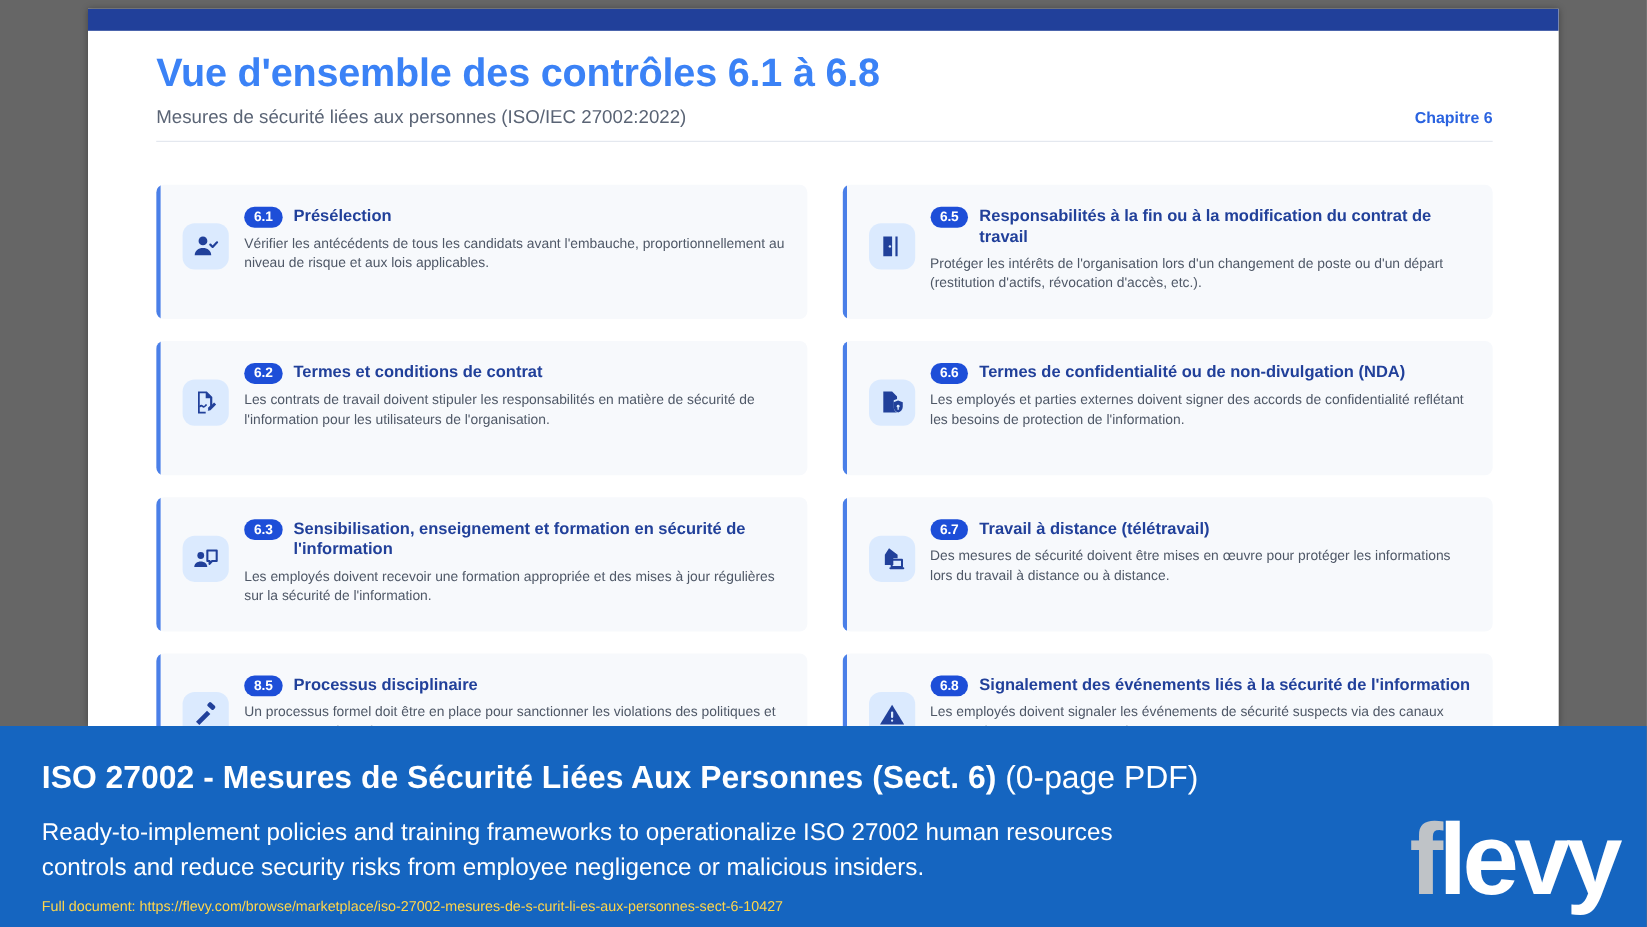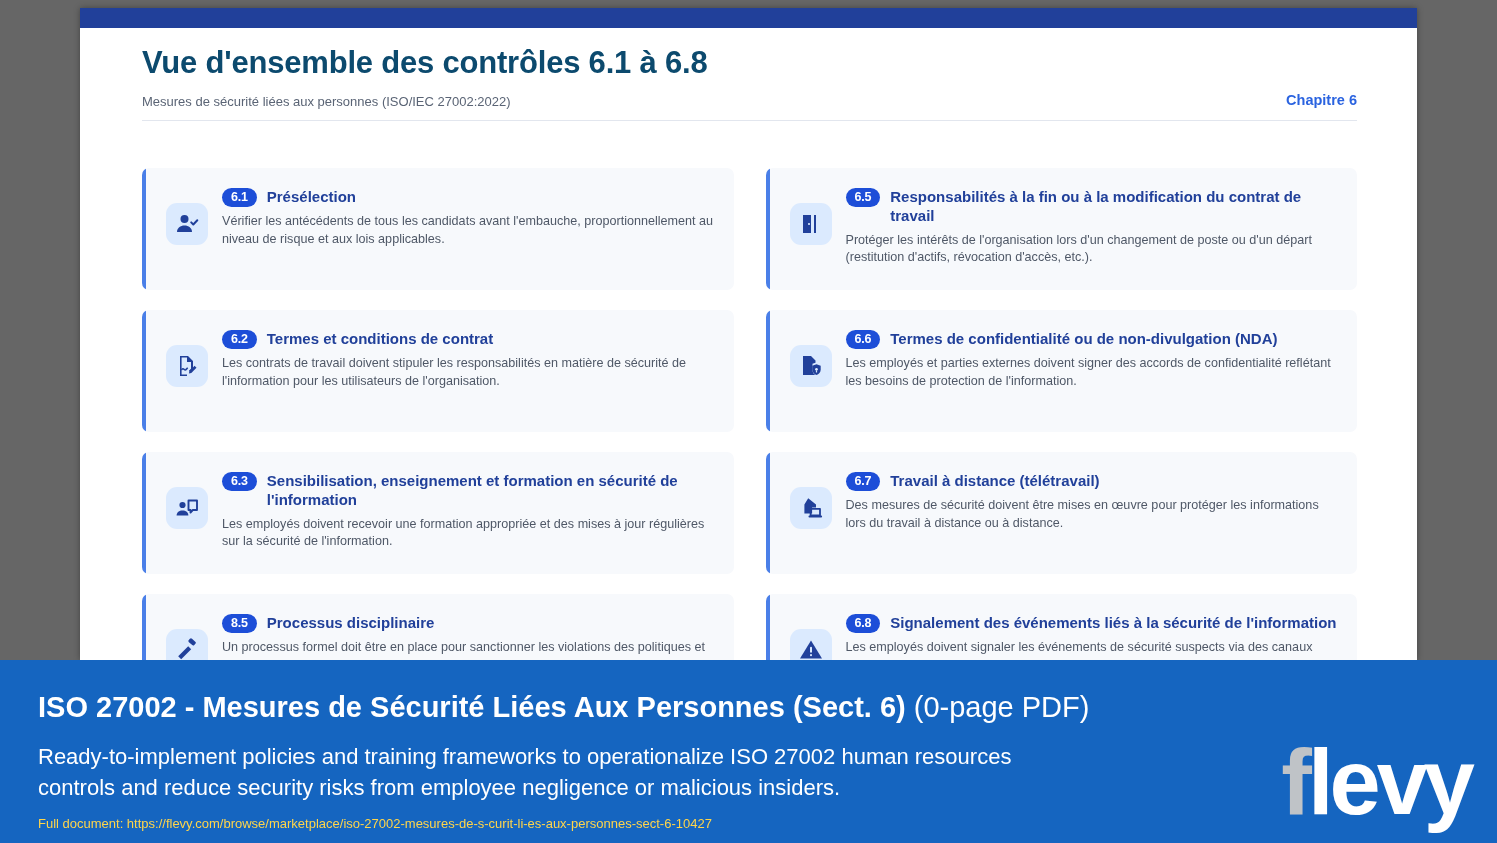--- a/index.html
+++ b/index.html
@@ -25,34 +25,34 @@
     background: #21409a;
   }
 
   
   #header {
     position: absolute;
     left: 62px; top: 38px;
     width: 1215px;
   }
   #page-title {
-    font-size: 31px;
-    font-weight: bold;
-    color: #0c4a6e;
+    font-size: 36px;
+    font-weight: bold;
+    color: #3b82f6;
     letter-spacing: -0.2px;
     line-height: 1.12;
   }
   #subrow {
     display: flex;
     align-items: flex-end;
     justify-content: space-between;
     margin-top: 11px;
   }
   #subtitle {
-    font-size: 13px;
+    font-size: 17px;
     color: #5a6475;
     font-weight: 400;
   }
   #chapter-badge {
     font-size: 14.5px;
     color: #2a63e0;
     font-weight: bold;
     padding-bottom: 1px;
   }
   #divider {

